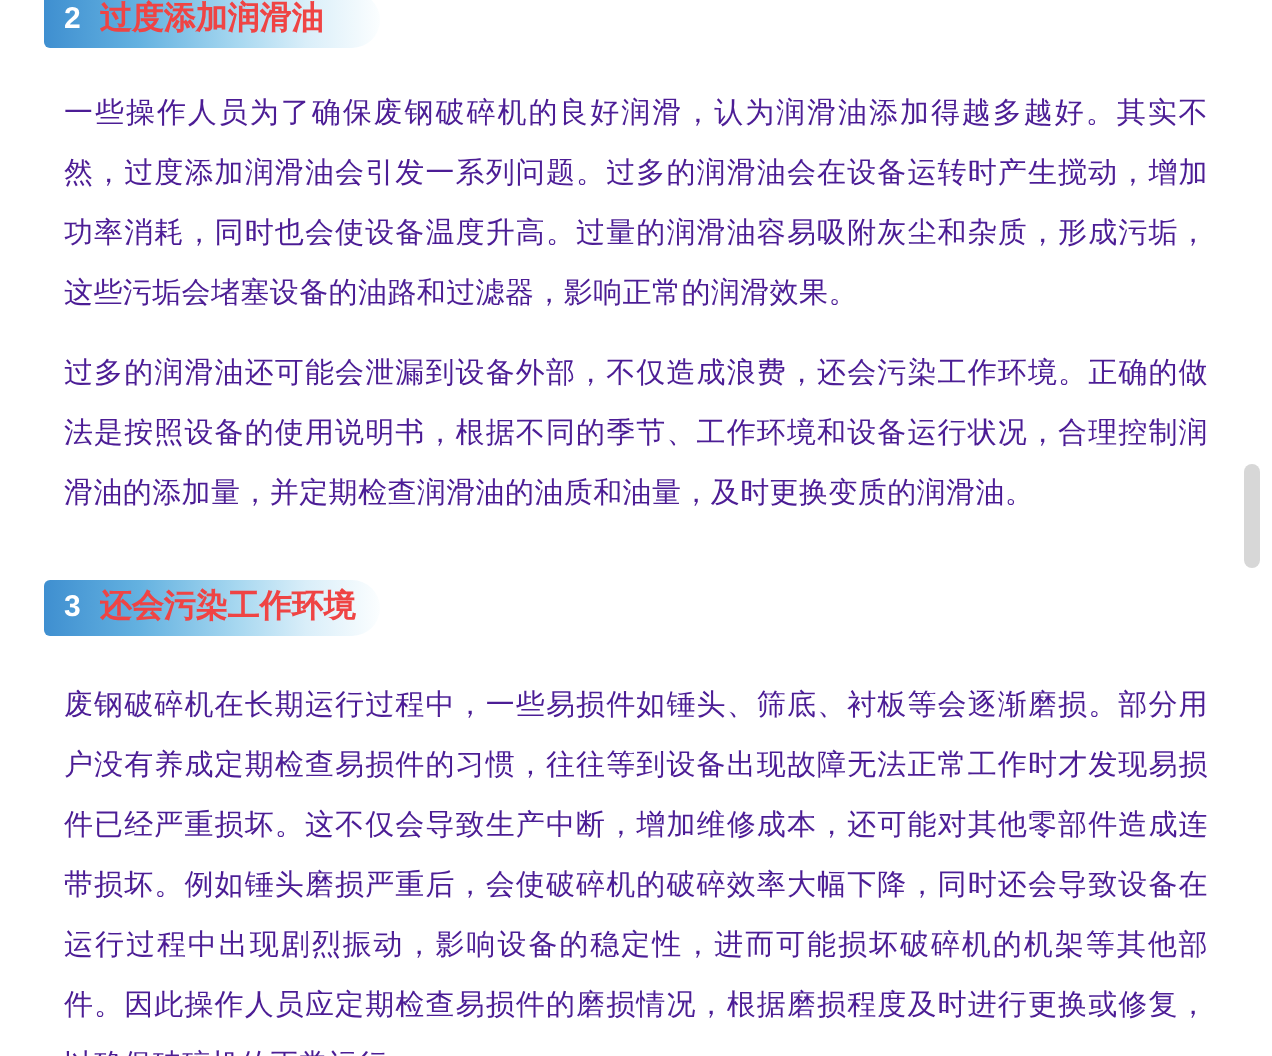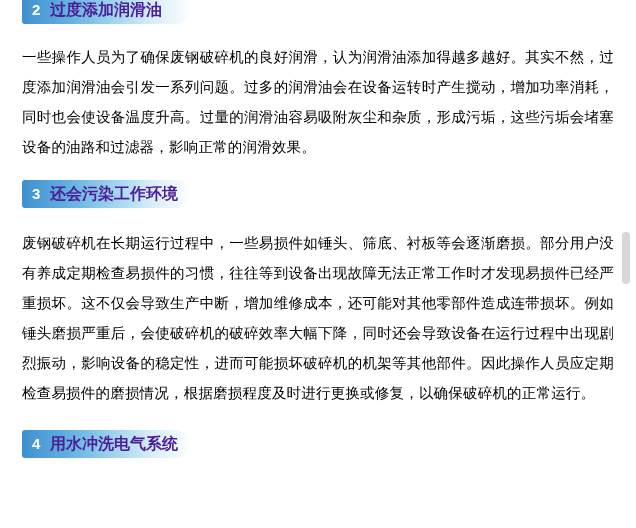--- a/index.html
+++ b/index.html
@@ -49,33 +49,33 @@
     color: #ffffff;
     font-weight: bold;
     line-height: 20px;
   }
   .heading .hd-text {
     position: absolute;
     left: 28px;
     top: 3px;
     font-size: 16px;
     font-weight: bold;
-    color: #4c1d95;
+    color: #ef4444;
     line-height: 22px;
     white-space: nowrap;
   }
 
   
   .para {
     font-size: 14.5px;
     line-height: 30px;
-    color: #000000;
+    color: #4c1d95;
     text-align: justify;
     text-justify: inter-ideograph;
-    margin: 0;
+    margin: 10px;
     letter-spacing: 0.2px;
   }
   .block-1 { margin-top: 16px; }
   .block-gap { margin-top: 18px; }
 
   .spacer-a { height: 18px; }
   .spacer-b { height: 22px; }
 
   
   .scroll-track {
@@ -106,20 +106,21 @@
 
 <div class="page">
 
   <div class="heading top-clip">
     <span class="hd-bar"></span>
     <span class="hd-num">2</span>
     <span class="hd-text">过度添加润滑油</span>
   </div>
 
   <p class="para block-1">一些操作人员为了确保废钢破碎机的良好润滑，认为润滑油添加得越多越好。其实不然，过度添加润滑油会引发一系列问题。过多的润滑油会在设备运转时产生搅动，增加功率消耗，同时也会使设备温度升高。过量的润滑油容易吸附灰尘和杂质，形成污垢，这些污垢会堵塞设备的油路和过滤器，影响正常的润滑效果。</p>
+  <p class="para">过多的润滑油还可能会泄漏到设备外部，不仅造成浪费，还会污染工作环境。正确的做法是按照设备的使用说明书，根据不同的季节、工作环境和设备运行状况，合理控制润滑油的添加量，并定期检查润滑油的油质和油量，及时更换变质的润滑油。</p>
 
   <div class="spacer-a"></div>
 
   <div class="heading">
     <span class="hd-bar"></span>
     <span class="hd-num">3</span>
     <span class="hd-text">还会污染工作环境</span>
   </div>
 
   <p class="para block-gap">废钢破碎机在长期运行过程中，一些易损件如锤头、筛底、衬板等会逐渐磨损。部分用户没有养成定期检查易损件的习惯，往往等到设备出现故障无法正常工作时才发现易损件已经严重损坏。这不仅会导致生产中断，增加维修成本，还可能对其他零部件造成连带损坏。例如锤头磨损严重后，会使破碎机的破碎效率大幅下降，同时还会导致设备在运行过程中出现剧烈振动，影响设备的稳定性，进而可能损坏破碎机的机架等其他部件。因此操作人员应定期检查易损件的磨损情况，根据磨损程度及时进行更换或修复，以确保破碎机的正常运行。</p>

